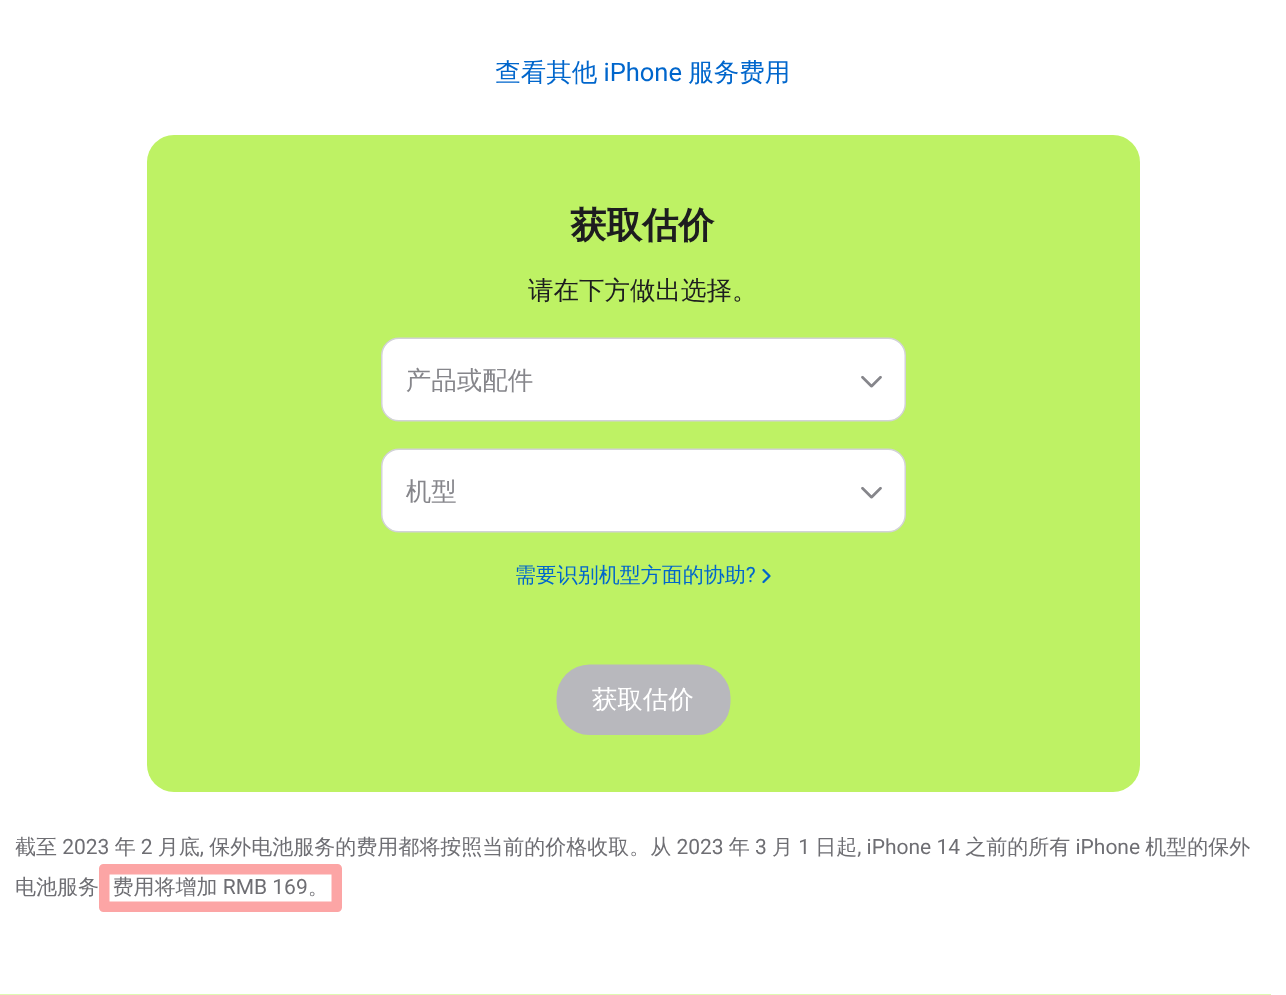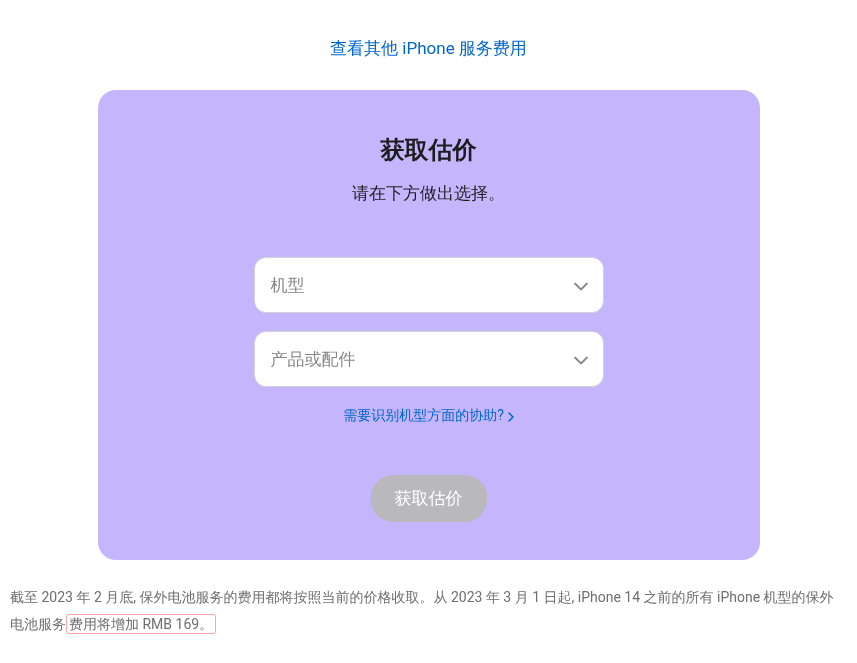--- a/index.html
+++ b/index.html
@@ -19,37 +19,37 @@
       padding-top: 37px;
       padding-bottom: 30px;
     }
     .top-link a {
       color: #0066cc;
       text-decoration: none;
       font-size: 17px;
       cursor: pointer;
     }
     .card {
-      background: #c4b5fd;
+      background: #bef264;
       border-radius: 18px;
       width: 662px;
       margin: 0 auto;
       padding: 44px 50px 38px 50px;
       text-align: center;
     }
     .card-title {
       font-size: 24px;
       font-weight: 600;
       color: #1d1d1f;
       margin-bottom: 16px;
     }
     .card-subtitle {
       font-size: 17px;
       color: #1d1d1f;
-      margin-bottom: 52px;
+      margin-bottom: 20px;
     }
     .select-wrapper {
       position: relative;
       width: 350px;
       margin: 0 auto 18px auto;
     }
     .select-box {
       width: 100%;
       height: 56px;
       background: #ffffff;
@@ -95,51 +95,51 @@
     .footer-text {
       padding: 24px 10px 0 10px;
       font-size: 14px;
       color: #6e6e73;
       line-height: 1.9;
     }
     .footer-para {
       margin-bottom: 10px;
     }
     .highlight-border {
-      border: 1px solid #fca5a5;
+      border: 7px solid #fca5a5;
       border-radius: 3px;
       padding: 1px 2px;
       display: inline;
     }
   </style>
 </head>
 <body>
 
 <div class="top-link">
   <a>查看其他 iPhone 服务费用</a>
 </div>
 
 <div class="card">
   <h2 class="card-title">获取估价</h2>
   <p class="card-subtitle">请在下方做出选择。</p>
 
   <div class="select-wrapper">
     <div class="select-box">
-      <span>机型</span>
+      <span>产品或配件</span>
     </div>
     <span class="chevron">
       <svg width="14" height="8" viewBox="0 0 14 8" fill="none">
         <path d="M1 1L7 7L13 1" stroke="#86868b" stroke-width="1.8" stroke-linecap="round" stroke-linejoin="round"></path>
       </svg>
     </span>
   </div>
 
   <div class="select-wrapper">
     <div class="select-box">
-      <span>产品或配件</span>
+      <span>机型</span>
     </div>
     <span class="chevron">
       <svg width="14" height="8" viewBox="0 0 14 8" fill="none">
         <path d="M1 1L7 7L13 1" stroke="#86868b" stroke-width="1.8" stroke-linecap="round" stroke-linejoin="round"></path>
       </svg>
     </span>
   </div>
 
   <div class="help-link-row">
     <a class="help-link">

